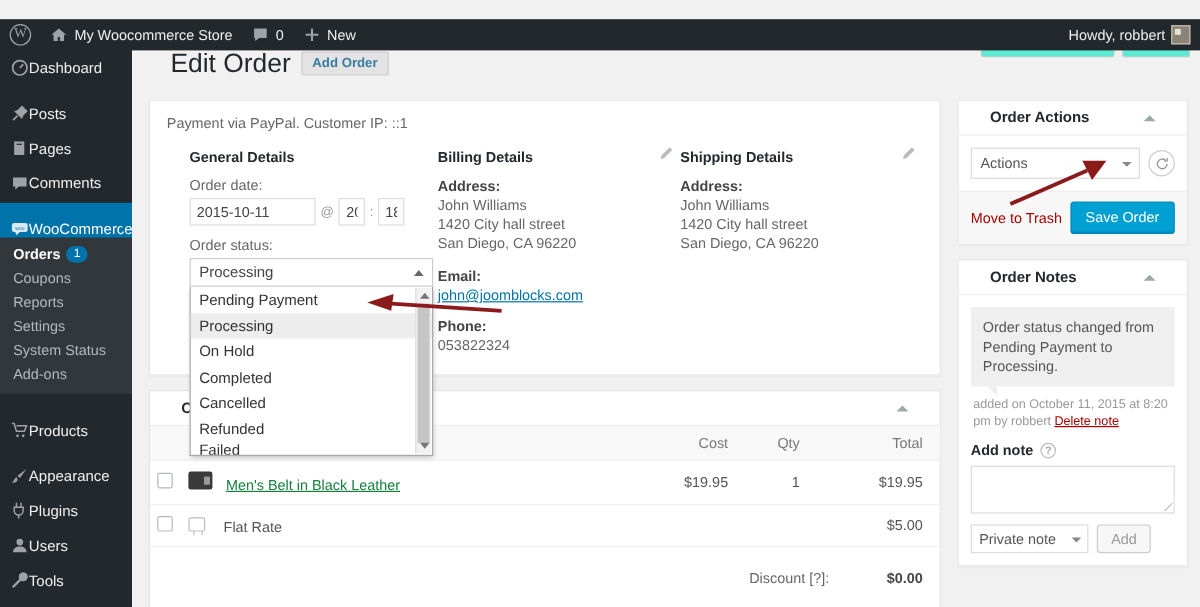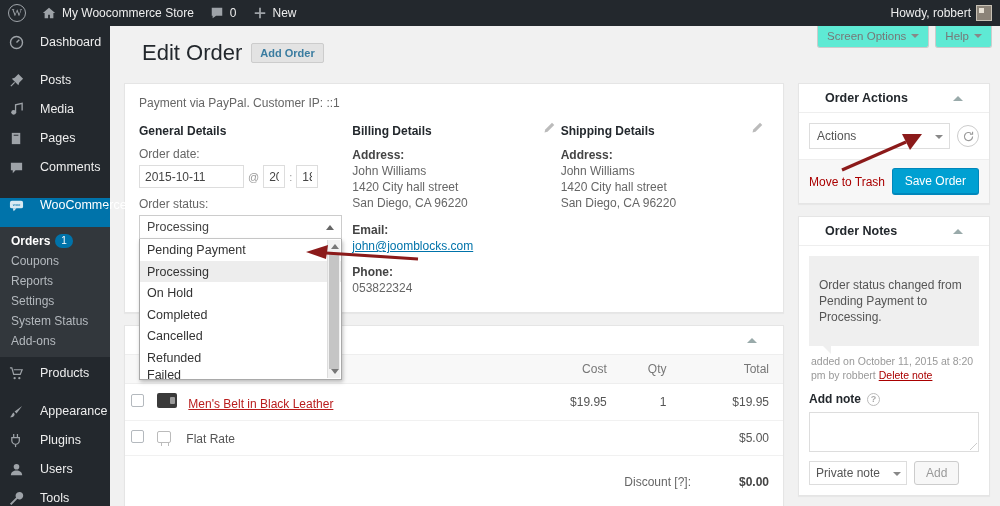--- a/index.html
+++ b/index.html
@@ -6,38 +6,38 @@
   html, body { margin:0; padding:0; }
   body {
     width:1000px; height:506px;
     font-family:"Liberation Sans", sans-serif;
     font-size:13px; color:#444; background:#f1f1f1;
     overflow:hidden; position:relative;
   }
 
   
   #adminbar {
-    position:absolute; top:0; left:0; width:1000px; height:26px;
+    position:absolute; top:16px; left:0; width:1000px; height:26px;
     background:#23282d; color:#eee; font-size:12px;
     display:flex; align-items:center; z-index:40;
   }
   .ab-item { display:flex; align-items:center; gap:5px; padding:0 8px; height:26px; color:#eee; }
   .ab-item .lbl { line-height:26px; }
   .ab-spacer { flex:1; }
   .wp-logo { width:18px; height:18px; border-radius:50%; border:1.6px solid #a0a5aa; position:relative; display:inline-block; }
   .wp-logo:before { content:"W"; position:absolute; inset:0; font-size:11px; line-height:15px; text-align:center; color:#a0a5aa; font-family:"Liberation Serif", serif; }
   .ab-avatar { width:16px; height:16px; background:#8b8378; border:1px solid #c7c1b5; display:inline-block; position:relative; }
   .ab-avatar:after{ content:""; position:absolute; left:2px; top:2px; width:5px; height:5px; background:#e8e2d6; }
 
   
   #sidebar {
     position:absolute; top:26px; left:0; width:110px; height:480px;
     background:#23282d; color:#b4b9be; font-size:13px; z-index:30;
   }
-  .menu-top { display:flex; align-items:flex-start; gap:16px; height:29px; padding:0 0 0 9px; color:#eee; }
+  .menu-top { display:flex; align-items:flex-end; gap:0; height:29px; padding:0 0 0 9px; color:#eee; }
   .menu-top.sep { margin-top:9px; }
   .menu-top.current { background:#0073aa; color:#fff; position:relative; }
   .menu-top.current:after {
     content:""; position:absolute; right:-8px; top:50%; margin-top:-8px;
     border:8px solid transparent; border-left-color:#0073aa;
   }
   .menu-top .mlabel { font-size:12.5px; }
   .submenu { background:#32373c; padding:4px 0 6px 0; }
   .sub-item { padding:3px 0 3px 11px; color:#b4b9be; font-size:12px; display:flex; align-items:center; gap:5px;}
   .sub-item.current { color:#fff; font-weight:bold; }
@@ -73,21 +73,21 @@
     border-bottom:1px solid #eee; padding:7px 26px; font-size:12.5px; font-weight:bold; color:#23282d;
     display:flex; align-items:center; justify-content:space-between;
   }
   .toggle-ind { width:0;height:0;border-left:5px solid transparent;border-right:5px solid transparent;border-bottom:5px solid #9aa; }
 
   
   .od-body { padding:12px 14px 16px 14px; }
   .od-title { font-size:16px; color:#23282d; margin:0 0 2px 0; font-weight:normal; }
   .od-sub { font-size:12px; color:#666; margin:0 0 14px 0; }
   .cols { display:flex; }
-  .col-gen { width:215px; }
+  .col-gen { width:215px;margin-left:19px; }
   .col-bill{ width:210px; position:relative; }
   .col-ship{ width:210px; position:relative; }
   .col-h { font-size:12px; font-weight:bold; color:#23282d; margin-bottom:9px; }
   .fld-label { font-size:12px; color:#666; margin:0 0 4px 0; }
   .date-row { display:flex; align-items:center; gap:4px; margin-bottom:9px; }
   .inp { border:1px solid #ddd; background:#fff; font-size:12px; color:#444; padding:3px 5px; height:23px; }
   .inp-date { width:105px; }
   .inp-h { width:22px; text-align:center; }
   .at { color:#999; font-size:11px; }
   .addr-l { font-size:12px; color:#666; line-height:16px; }
@@ -123,21 +123,21 @@
   table.items thead th {
     background:#f8f8f8; border-bottom:1px solid #eee; color:#777; font-weight:normal;
     padding:7px 6px; text-align:right;
   }
   table.items thead th.l { text-align:left; }
   table.items td { border-bottom:1px solid #f1f1f1; padding:9px 6px; color:#555; vertical-align:middle; }
   td.cb { width:26px; padding-left:10px; }
   .ckbox { width:13px; height:13px; border:1px solid #b4b9be; background:#fff; border-radius:2px; display:inline-block; }
   .thumb { width:20px; height:15px; background:#3a3a3a; border-radius:2px; position:relative; display:inline-block; }
   .thumb:after{ content:""; position:absolute; right:2px; top:4px; width:5px; height:7px; background:#9a9a9a; border-radius:1px;}
-  .pname { color:#b91c1c; text-decoration:underline; }
+  .pname { color:#15803d; text-decoration:underline; }
   .num { text-align:right; }
   .ship-ico { display:inline-block; width:14px; height:12px; border:1.4px solid #bbb; border-radius:2px; position:relative; }
   .ship-ico:after{ content:""; position:absolute; left:3px; bottom:-4px; width:6px; height:3px; border-left:1.4px solid #bbb; border-right:1.4px solid #bbb;}
 
   .totals { padding:14px 14px 12px 0; display:flex; justify-content:flex-end; }
   table.tot { font-size:12px; border-collapse:collapse; }
   table.tot td { padding:5px 0; }
   td.tl { text-align:right; color:#666; padding-right:24px; }
   td.tv { text-align:right; font-weight:bold; color:#444; width:78px; }
 
@@ -148,21 +148,21 @@
     flex:1; border:1px solid #ddd; background:#fff; height:26px; font-size:12px; color:#555;
     padding:4px 18px 4px 7px; position:relative; display:flex; align-items:center;
   }
   .sel-actions .caretdown { position:absolute; right:6px; top:11px; }
   .refresh-btn { width:22px; height:22px; border:1px solid #ccc; border-radius:50%; color:#888; display:flex;align-items:center;justify-content:center; }
   .sp-foot { border-top:1px solid #eee; background:#f7f7f7; padding:8px 10px; display:flex; align-items:center; justify-content:space-between; }
   .trash-link { color:#a00; font-size:12px; }
   .btn-primary { background:#00a0d2; border:1px solid #0087bb; border-bottom-width:2px; border-radius:3px; color:#fff; font-size:12px; padding:5px 12px; font-weight:normal; }
 
   .note-item { margin-bottom:4px; }
-  .note-bubble { background:#efefef; color:#555; font-size:12px; line-height:16px; padding:21px 10px; position:relative; }
+  .note-bubble { background:#efefef; color:#555; font-size:12px; line-height:16px; padding:9px 10px; position:relative; }
   .note-bubble:after { content:""; position:absolute; left:14px; bottom:-8px; border:8px solid transparent; border-top-color:#efefef; border-bottom:0; border-right:0; }
   .note-meta { font-size:10.5px; color:#999; padding:8px 2px 0 2px; line-height:14px; }
   .note-meta a { color:#a00; text-decoration:underline; }
   .addnote-lab { font-size:12px; font-weight:bold; color:#23282d; display:flex; align-items:center; gap:6px; margin:10px 0 6px 0; }
   .help-q { width:13px; height:13px; border:1px solid #bbb; border-radius:50%; color:#aaa; font-size:9px; text-align:center; line-height:11px; }
   .note-ta { width:100%; height:40px; border:1px solid #ddd; background:#fff; position:relative; }
   .note-ta:after{ content:""; position:absolute; right:1px; bottom:1px; width:7px; height:7px;
     background:linear-gradient(135deg, transparent 45%, #ccc 45%, #ccc 55%, transparent 55%); }
   .note-foot { display:flex; align-items:center; gap:7px; margin-top:9px; }
   .sel-priv { border:1px solid #ddd; background:#fff; height:24px; font-size:12px; color:#555; padding:3px 18px 3px 6px; width:98px; position:relative; display:flex; align-items:center; }
@@ -225,29 +225,20 @@
   <div class="menu-top sep">
     <span class="ico">
       <svg width="15" height="15" viewBox="0 0 16 16">
           <path d="M10 1 6 5 3 6l7 7 1-3 4-4z" fill="#b4b9be"></path>
           <path d="M6 10 2 14" stroke="#b4b9be" stroke-width="1.4"></path>
         </svg>
     </span>
     <span class="mlabel">Posts</span>
   </div>
 
-  <div class="menu-top">
-    <span class="ico">
-      <svg width="15" height="15" viewBox="0 0 16 16">
-          <circle cx="5" cy="11" r="2.6" fill="#b4b9be"></circle>
-          <path d="M7 11V3l7-1.5V9" stroke="#b4b9be" stroke-width="1.4" fill="none"></path>
-        </svg>
-    </span>
-    <span class="mlabel">Media</span>
-  </div>
 
   <div class="menu-top">
     <span class="ico">
       <svg width="15" height="15" viewBox="0 0 16 16">
           <rect x="3" y="2" width="9" height="12" fill="#b4b9be"></rect>
           <rect x="5" y="4" width="5" height="1" fill="#23282d"></rect>
         </svg>
     </span>
     <span class="mlabel">Pages</span>
   </div>

